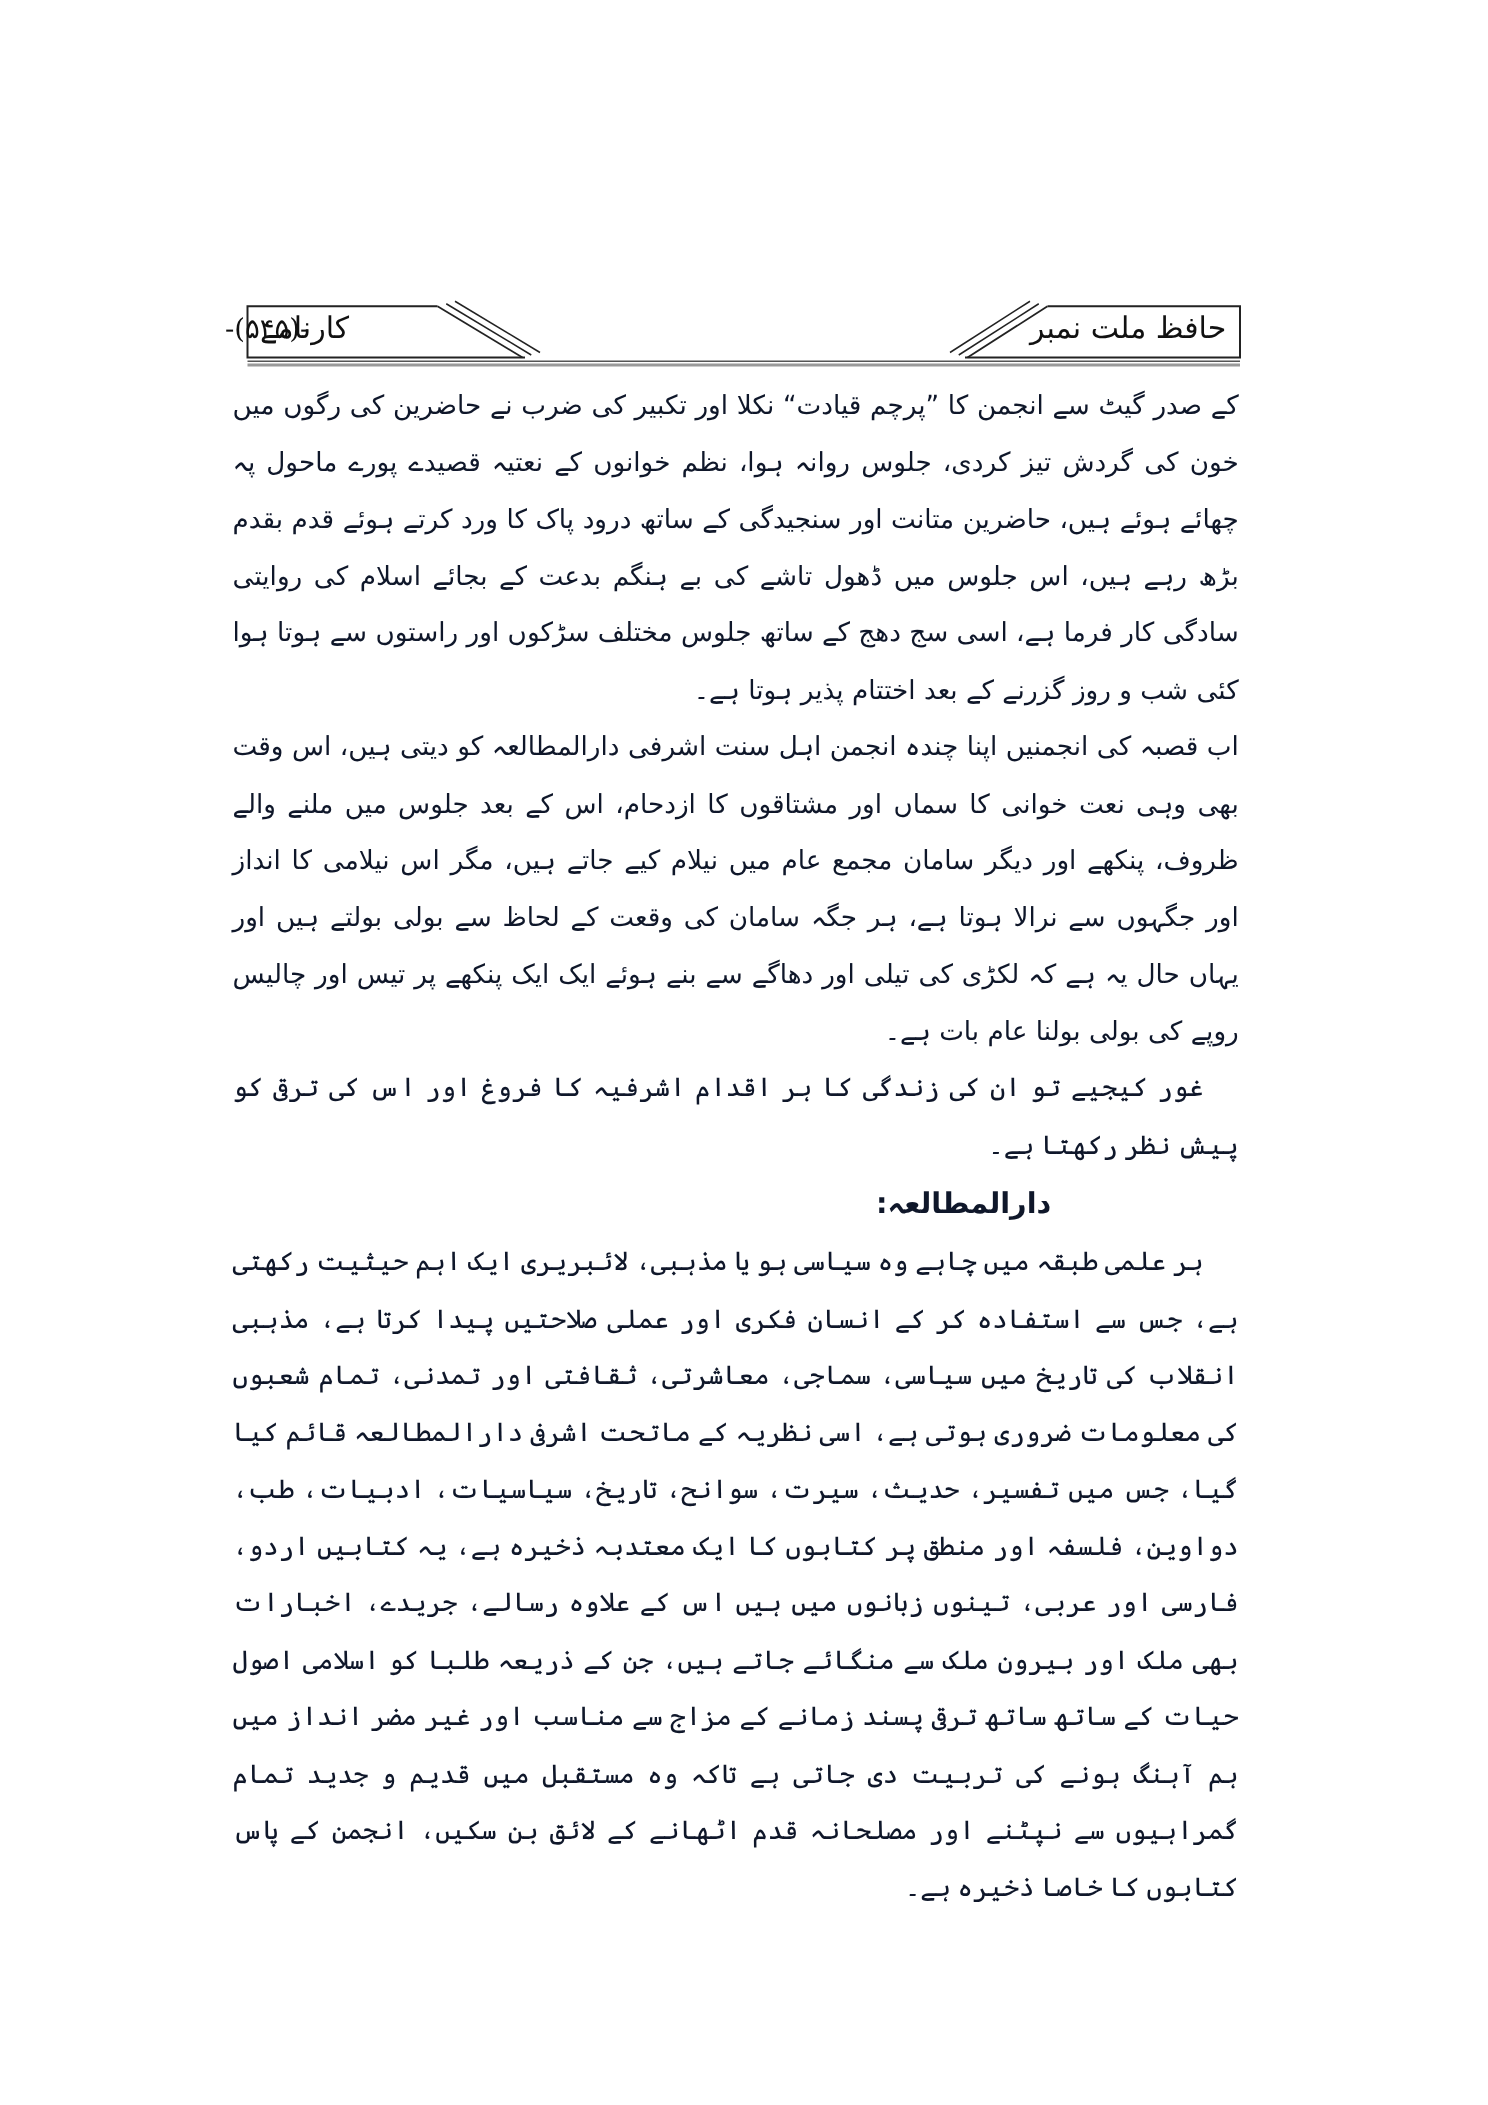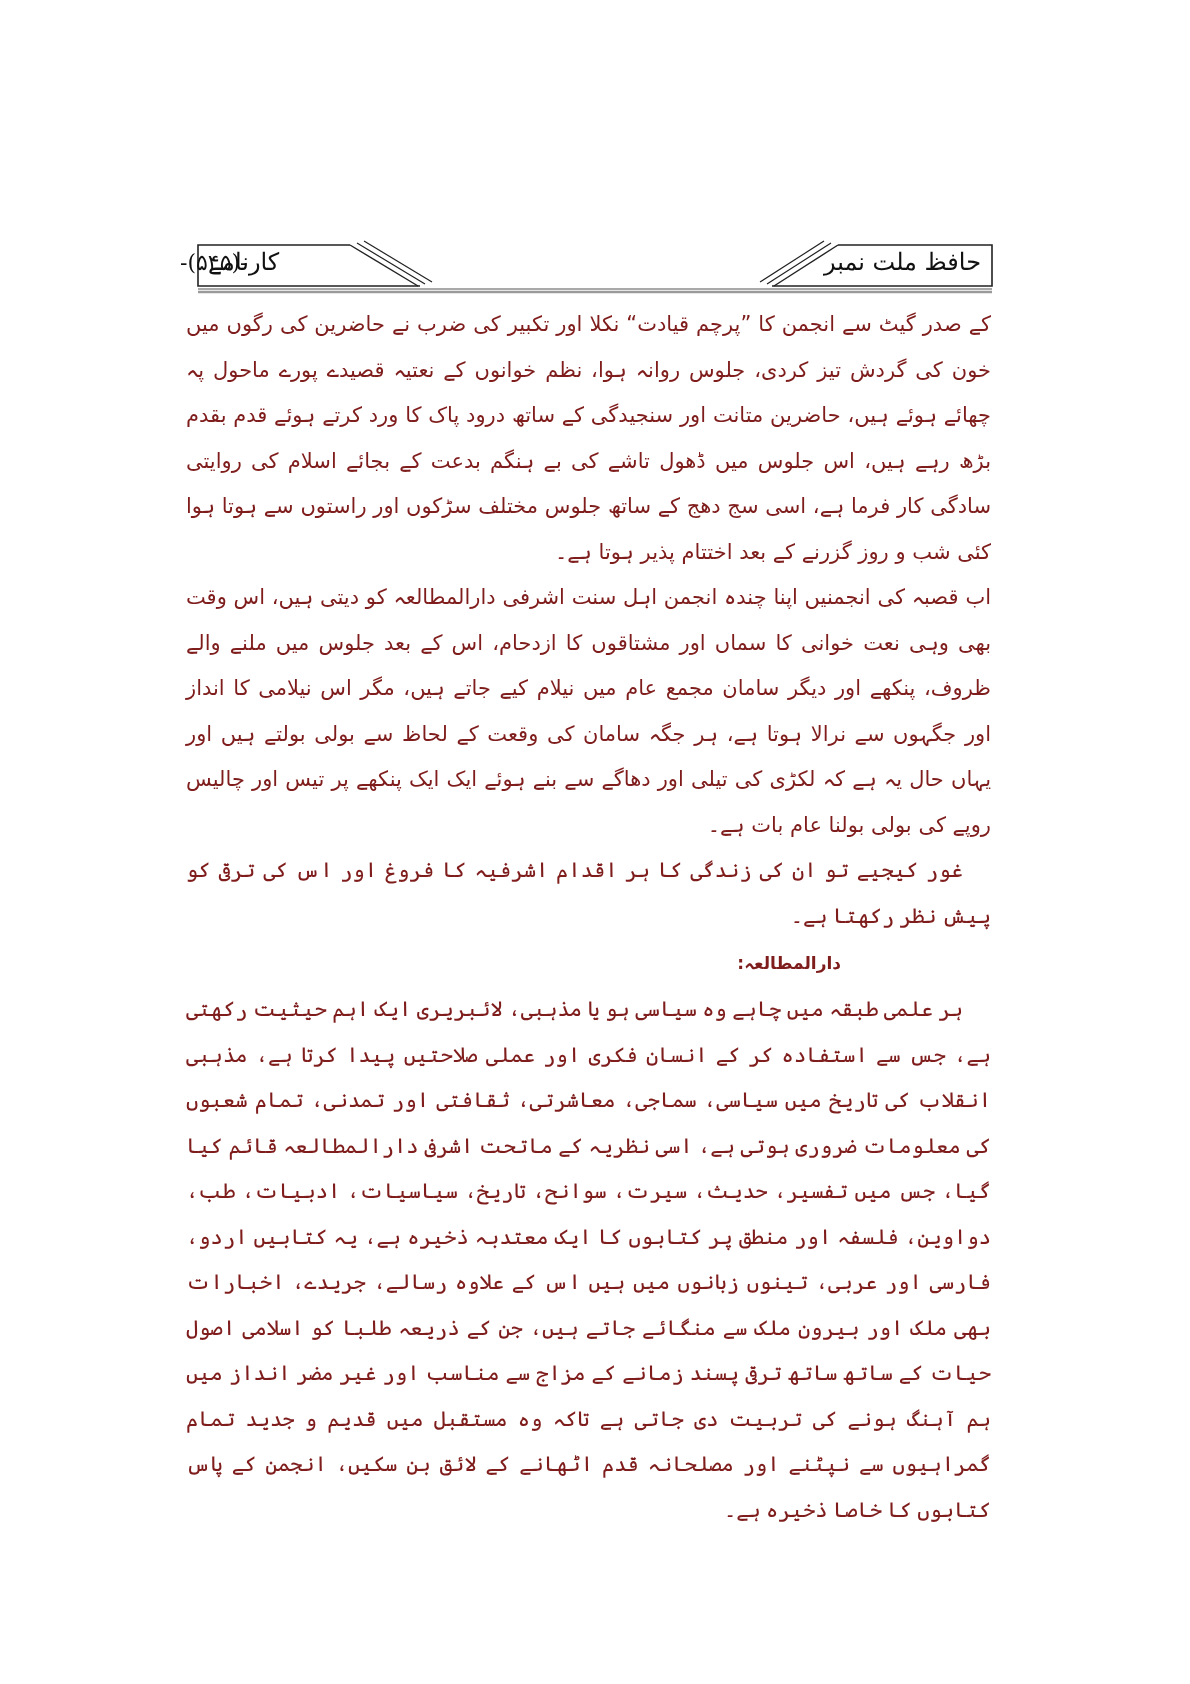--- a/index.html
+++ b/index.html
@@ -15,26 +15,26 @@
     }
     .hdr-left { left: 28px; }
     .hdr-right { right: 14px; text-align: right; }
     .hdr-page { left: 0; right: 0; text-align: left; direction: ltr; font-size: 22px; top: 10px; }
 
     
     .content {
       position: absolute; left: 186px; top: 302px; width: 805px;
       direction: rtl; text-align: justify; text-align-last: auto;
       font-family: "DejaVu Sans", sans-serif; font-size: 21px; line-height: 45.5px;
-      color: #7f1d1d;
+      color: #0f172a;
     }
     .para { margin: 0; }
     .para.indent { text-indent: 28px; font-family: Liberation Serif, serif; }
     .section-heading {
-      margin: 0; font-size: 17px; font-weight: bold; line-height: 48px;
+      margin: 0; font-size: 23px; font-weight: bold; line-height: 48px;
       padding-right: 150px;
     }
     .gap-small { height: 6px; }
   </style>
 </head>
 <body>
 
 <div class="page">
 
   <div class="header">

